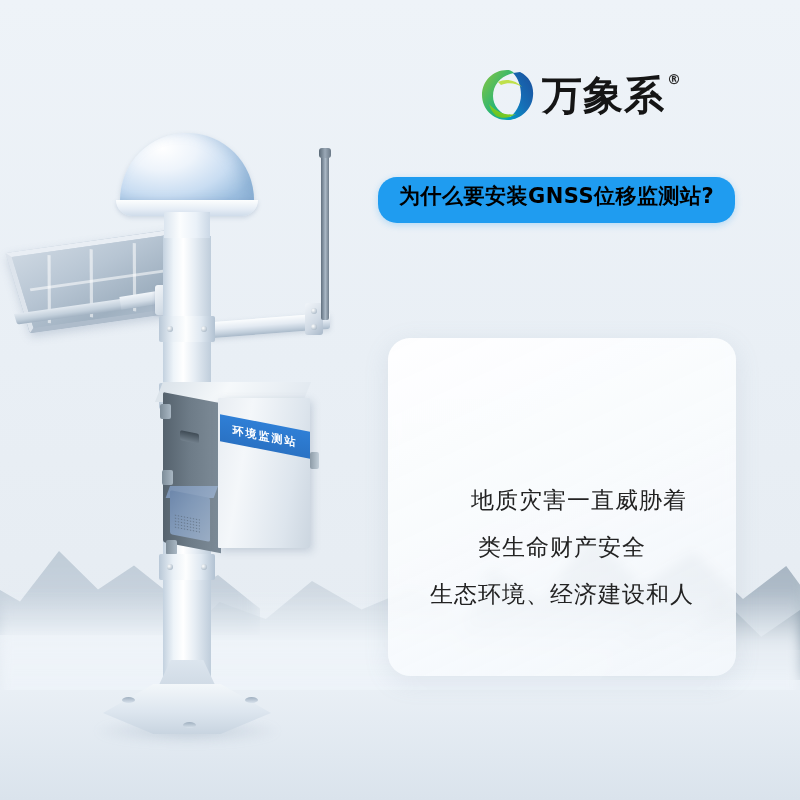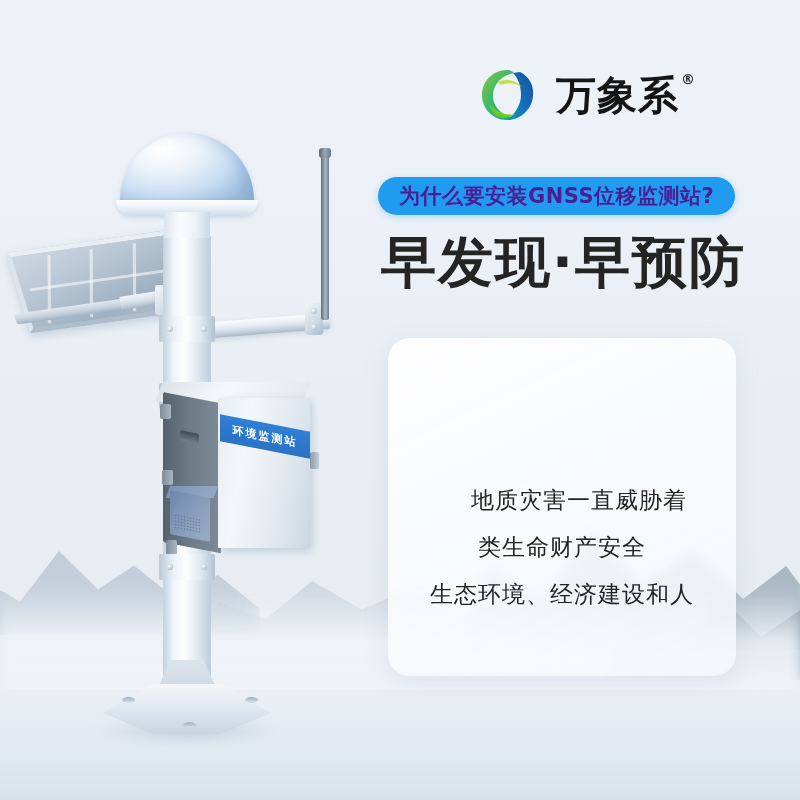--- a/index.html
+++ b/index.html
@@ -27,28 +27,28 @@
   .mtn.m4{left:600px;top:560px;width:260px;height:120px;
     background:linear-gradient(180deg,#5d7183 0%,#8fa2b1 100%);opacity:.55;
     clip-path:polygon(0% 100%,14% 52%,30% 74%,46% 30%,62% 64%,78% 40%,94% 72%,100% 60%,100% 100%);}
   .haze{position:absolute;left:0;top:590px;width:800px;height:115px;
     background:linear-gradient(180deg,rgba(238,243,248,0) 0%,rgba(240,245,250,.85) 45%,rgba(236,242,248,1) 100%);
     filter:blur(6px);}
   .ground{position:absolute;left:0;top:690px;width:800px;height:110px;
     background:linear-gradient(180deg,#e9eff5 0%,#e0e8f0 60%,#dae3ec 100%);}
 
   
-  .logo-wrap{position:absolute;left:480px;top:68px;display:flex;align-items:center;gap:22px;}
+  .logo-wrap{position:absolute;left:480px;top:68px;display:flex;align-items:center;gap:8px;}
   .logo-mark{width:54px;height:54px;position:relative;flex:none;}
   .brand{font-size:40px;font-weight:700;color:#151515;letter-spacing:1px;
     font-family:"DejaVu Sans","Liberation Sans",sans-serif;line-height:1;position:relative;}
   .reg{position:absolute;right:-17px;top:-3px;font-size:14px;font-weight:700;color:#2b2b2b;}
 
-  .pill{position:absolute;left:378px;top:177px;height:38px;line-height:38px;
-    padding:0 21px;border-radius:19px;background:#1f9cf0;color:#4c1d95;
+  .pill{position:absolute;left:378px;top:177px;height:46px;line-height:38px;
+    padding:0 21px;border-radius:19px;background:#1f9cf0;color:#000000;
     font-size:21px;font-weight:700;letter-spacing:.5px;white-space:nowrap;
     font-family:"DejaVu Sans","Liberation Sans",sans-serif;
     box-shadow:0 2px 7px rgba(31,156,240,.28);}
 
   .headline{position:absolute;left:381px;top:231px;
     font-size:55px;font-weight:700;color:#242424;letter-spacing:2px;white-space:nowrap;
     font-family:"DejaVu Sans","Liberation Sans",sans-serif;line-height:1.15;}
 
   .card{position:absolute;left:388px;top:338px;width:348px;height:338px;
     border-radius:22px;
@@ -266,21 +266,20 @@
       </svg>
     </div>
     <div class="brand">
       <span>万象系</span>
       <span class="reg">®</span>
     </div>
   </div>
 
   <div class="pill">为什么要安装GNSS位移监测站?</div>
 
-  <div class="headline">早发现·早预防</div>
 
   <div class="card"></div>
   <div class="card-body" id="card-body">
       <p class="indent">地质灾害一直威胁着</p>
       <p>类生命财产安全</p>
       <p>生态环境、经济建设和人</p>
     </div>
 
 </div>
 

